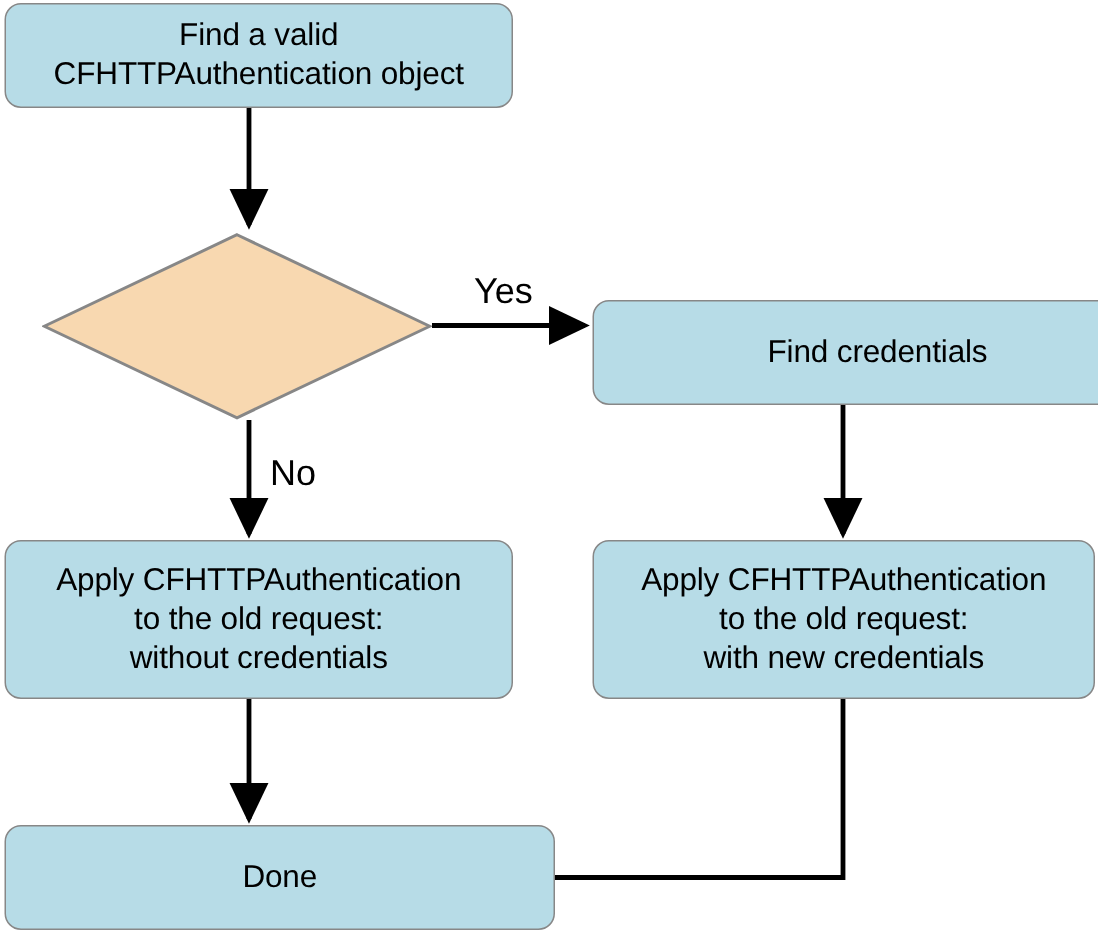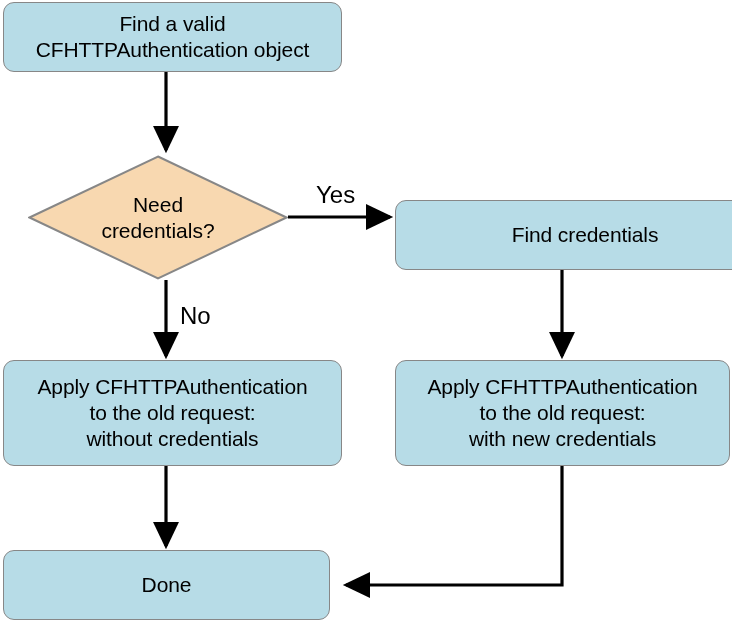--- a/index.html
+++ b/index.html
@@ -115,22 +115,20 @@
 
   <div class="node process" style="left:3px; top:2px; width:339px; height:70px;">
     <span class="label">Find a valid
 CFHTTPAuthentication object</span>
   </div>
 
   <div class="decision" style="left:28px; top:155px; width:260px; height:125px;">
     <svg class="diamond-shape" viewBox="0 0 260 125" preserveAspectRatio="none">
       <polygon points="130,1.5 258.5,62.5 130,123.5 1.5,62.5" fill="#f8d8b0" stroke="#878787" stroke-width="2" vector-effect="non-scaling-stroke"></polygon>
     </svg>
-    <span class="label">Need
-credentials?</span>
   </div>
 
   <div class="edge-label" style="left:316px; top:183px;">Yes</div>
 
   <div class="edge-label" style="left:180px; top:304px;">No</div>
 
   <div class="node process" style="left:395px; top:200px; width:380px; height:70px;">
     <span class="label">Find credentials</span>
   </div>
 
@@ -139,17 +137,17 @@
 to the old request:
 without credentials</span>
   </div>
 
   <div class="node process" style="left:395px; top:360px; width:335px; height:106px;">
     <span class="label">Apply CFHTTPAuthentication
 to the old request:
 with new credentials</span>
   </div>
 
-  <div class="node process" style="left:3px; top:550px; width:327px; height:70px;">
+  <div class="node process" style="left:3px; top:550px; width:367px; height:70px;">
     <span class="label">Done</span>
   </div>
 
 </div>
 
 </body></html>

